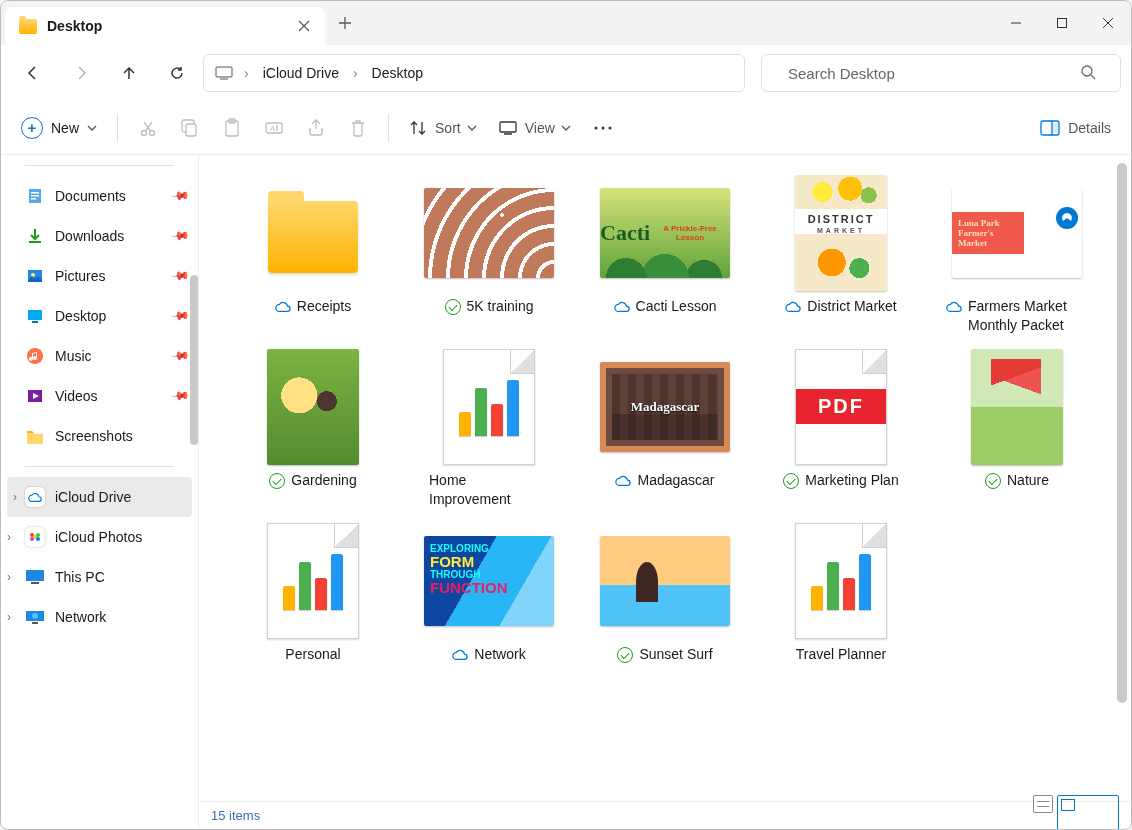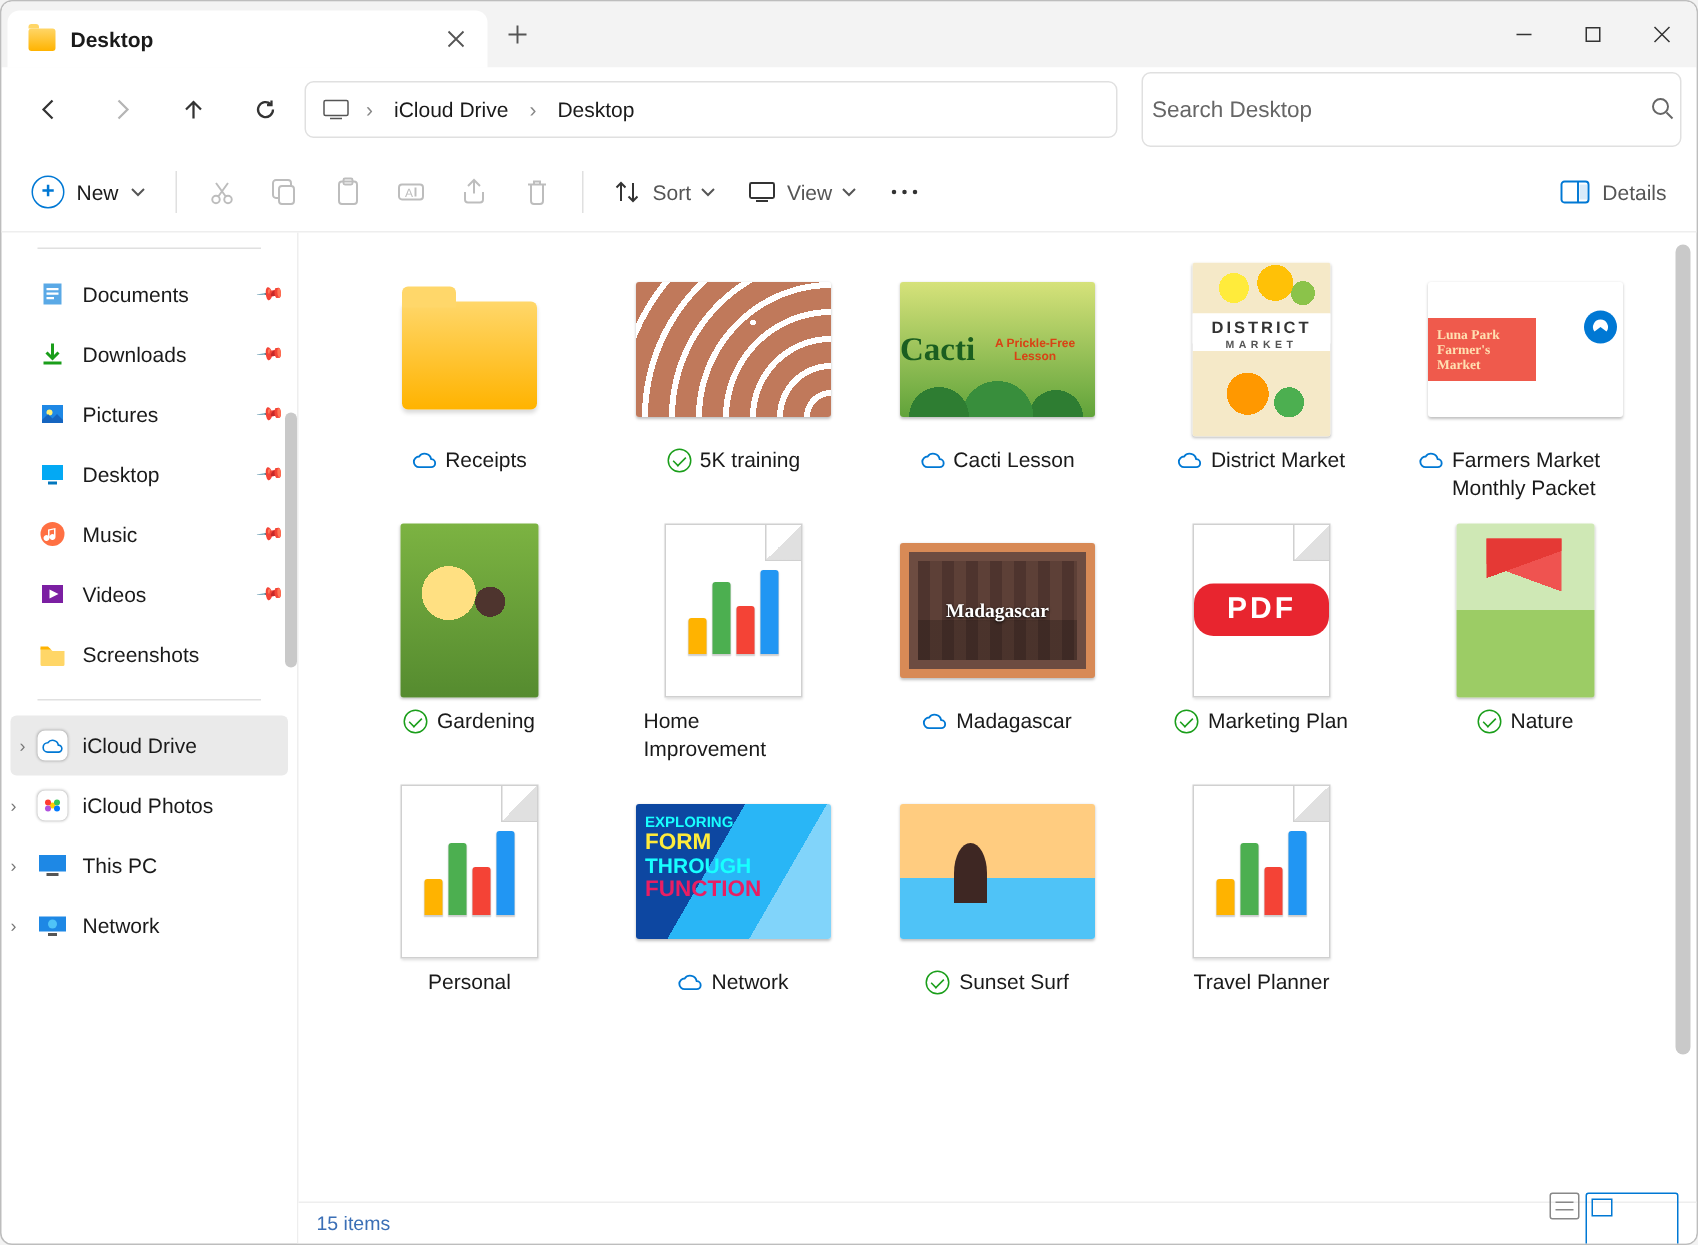--- a/index.html
+++ b/index.html
@@ -19,21 +19,21 @@
   .win-btn { width: 46px; display: flex; align-items: center; justify-content: center; color: #333; cursor: pointer; }
   
   
   .addrrow { height: 56px; background: #fff; display: flex; align-items: center; padding: 0 10px; gap: 4px; }
   .nav-btn { width: 44px; height: 40px; display: flex; align-items: center; justify-content: center; color: #444; cursor: pointer; border-radius: 4px; }
   .nav-btn.disabled { color: #b5b5b5; }
   .addrbar { flex: 1; height: 38px; border: 1px solid #e0e0e0; border-radius: 6px; display: flex; align-items: center; padding: 0 6px; gap: 4px; min-width: 300px; }
   .addr-icon { width: 28px; display: flex; justify-content: center; color: #555; }
   .addr-seg { padding: 4px 8px; border-radius: 4px; cursor: pointer; }
   .chev { color: #888; padding: 0 2px; }
-  .searchbar { width: 360px; height: 50px; border: 1px solid #e0e0e0; border-radius: 6px; display: flex; align-items: center; padding: 0 4px; margin-left: 12px; }
+  .searchbar { width: 360px; height: 38px; border: 1px solid #e0e0e0; border-radius: 6px; display: flex; align-items: center; padding: 0 24px; margin-left: 12px; }
   .searchbar input { border: none; outline: none; flex: 1; font-size: 15px; color: #333; background: transparent; }
   .searchbar input::placeholder { color: #666; }
   
   
   .toolbar { height: 54px; background: #fff; border-bottom: 1px solid #eee; display: flex; align-items: center; padding: 0 10px; gap: 2px; }
   .tbtn { height: 36px; display: flex; align-items: center; justify-content: center; padding: 0 10px; border-radius: 4px; cursor: pointer; color: #555; }
   .tbtn.disabled { color: #bdbdbd; }
   .tbtn svg { display: block; }
   .t-new { gap: 8px; color: #1a1a1a; }
   .t-new .plus-circ { width: 22px; height: 22px; border: 1.5px solid #0078d4; border-radius: 50%; display: flex; align-items: center; justify-content: center; color: #0078d4; font-weight: bold; font-size: 15px; line-height: 1; }
@@ -66,21 +66,21 @@
   .item-name { text-align: left; line-height: 1.35; max-width: 120px; }
   
   
   .th-folder { width: 90px; height: 72px; background: linear-gradient(#ffd76a,#ffb300); border-radius: 4px; position: relative; margin-top: 8px; box-shadow: 0 2px 3px rgba(0,0,0,0.15); }
   .th-folder::before { content: ""; position: absolute; top: -10px; left: 0; width: 36px; height: 14px; background: #ffd76a; border-radius: 4px 4px 0 0; }
   .th-img { width: 130px; height: 90px; border-radius: 2px; display: flex; align-items: center; justify-content: center; font-size: 11px; color: #fff; font-weight: 700; text-align: center; overflow: hidden; position: relative; box-shadow: 0 1px 2px rgba(0,0,0,0.25); }
   .th-doc { width: 92px; height: 116px; background: #fff; border: 1px solid #d0d0d0; box-shadow: 0 1px 2px rgba(0,0,0,0.15); position: relative; display: flex; align-items: center; justify-content: center; }
   .th-doc .fold { position: absolute; top: 0; right: 0; width: 24px; height: 24px; background: linear-gradient(135deg, #fff 50%, #e0e0e0 50%); border-left: 1px solid #d0d0d0; border-bottom: 1px solid #d0d0d0; }
   .bar-chart { display: flex; align-items: flex-end; gap: 4px; height: 58px; }
   .bar-chart span { width: 12px; border-radius: 2px 2px 0 0; box-shadow: 0 1px 1px rgba(0,0,0,0.2); }
-  .pdf-band { background: #e8252f; color: #fff; font-weight: 700; font-size: 20px; letter-spacing: 2px; padding: 6px 0; width: 110%; text-align: center; border-radius: 13px; }
+  .pdf-band { background: #e8252f; color: #fff; font-weight: 700; font-size: 20px; letter-spacing: 2px; padding: 6px 0; width: 110%; text-align: center; }
   
   .cacti { background: linear-gradient(#d6e27a, #60a33a); }
   .farmers { background: #fff; display: flex; }
   .night { background: #0a0a0a; }
   
   
   .statusbar { height: 28px; border-top: 1px solid #eee; background: #fff; display: flex; align-items: center; padding: 0 12px; font-size: 13px; color: #3b6fb6; }
   .statusbar .spacer { flex: 1; }
   .view-toggle { display: flex; gap: 4px; }
   .vt-btn { width: 20px; height: 18px; border: 1px solid #888; border-radius: 2px; cursor: pointer; position: relative; }
@@ -564,21 +564,21 @@
               <div class="caption">
                 <span class="item-name">Personal</span>
               </div>
             </div>
             <div class="item">
               <div class="thumb-box">
                 <div class="th-img" style="background:linear-gradient(120deg,#0d47a1 40%,#29b6f6 40% 70%,#81d4fa 70%)">
                   <div style="position:absolute;left:6px;top:8px;text-align:left;line-height:1.05">
                     <div style="color:#18ffff;font-size:10px;font-weight:900">EXPLORING</div>
                     <div style="color:#ffeb3b;font-size:15px;font-weight:700">FORM</div>
-                    <div style="color:#18ffff;font-size:14px;font-weight:900">THROUGH</div>
+                    <div style="color:#18ffff;font-size:10px;font-weight:900">THROUGH</div>
                     <div style="color:#e91e63;font-size:15px;font-weight:900">FUNCTION</div>
                   </div>
                 </div>
               </div>
               <div class="caption">
                 <span class="status-ico icon-cloud">
                   <svg width="18" height="14" viewBox="0 0 18 14">
                     <path d="M5 12 a4 4 0 0 1 0 -8 a5 5 0 0 1 9 2 a3 3 0 0 1 0 6 Z" stroke="#0078d4" stroke-width="1.4" fill="none"></path>
                   </svg>
                 </span>

